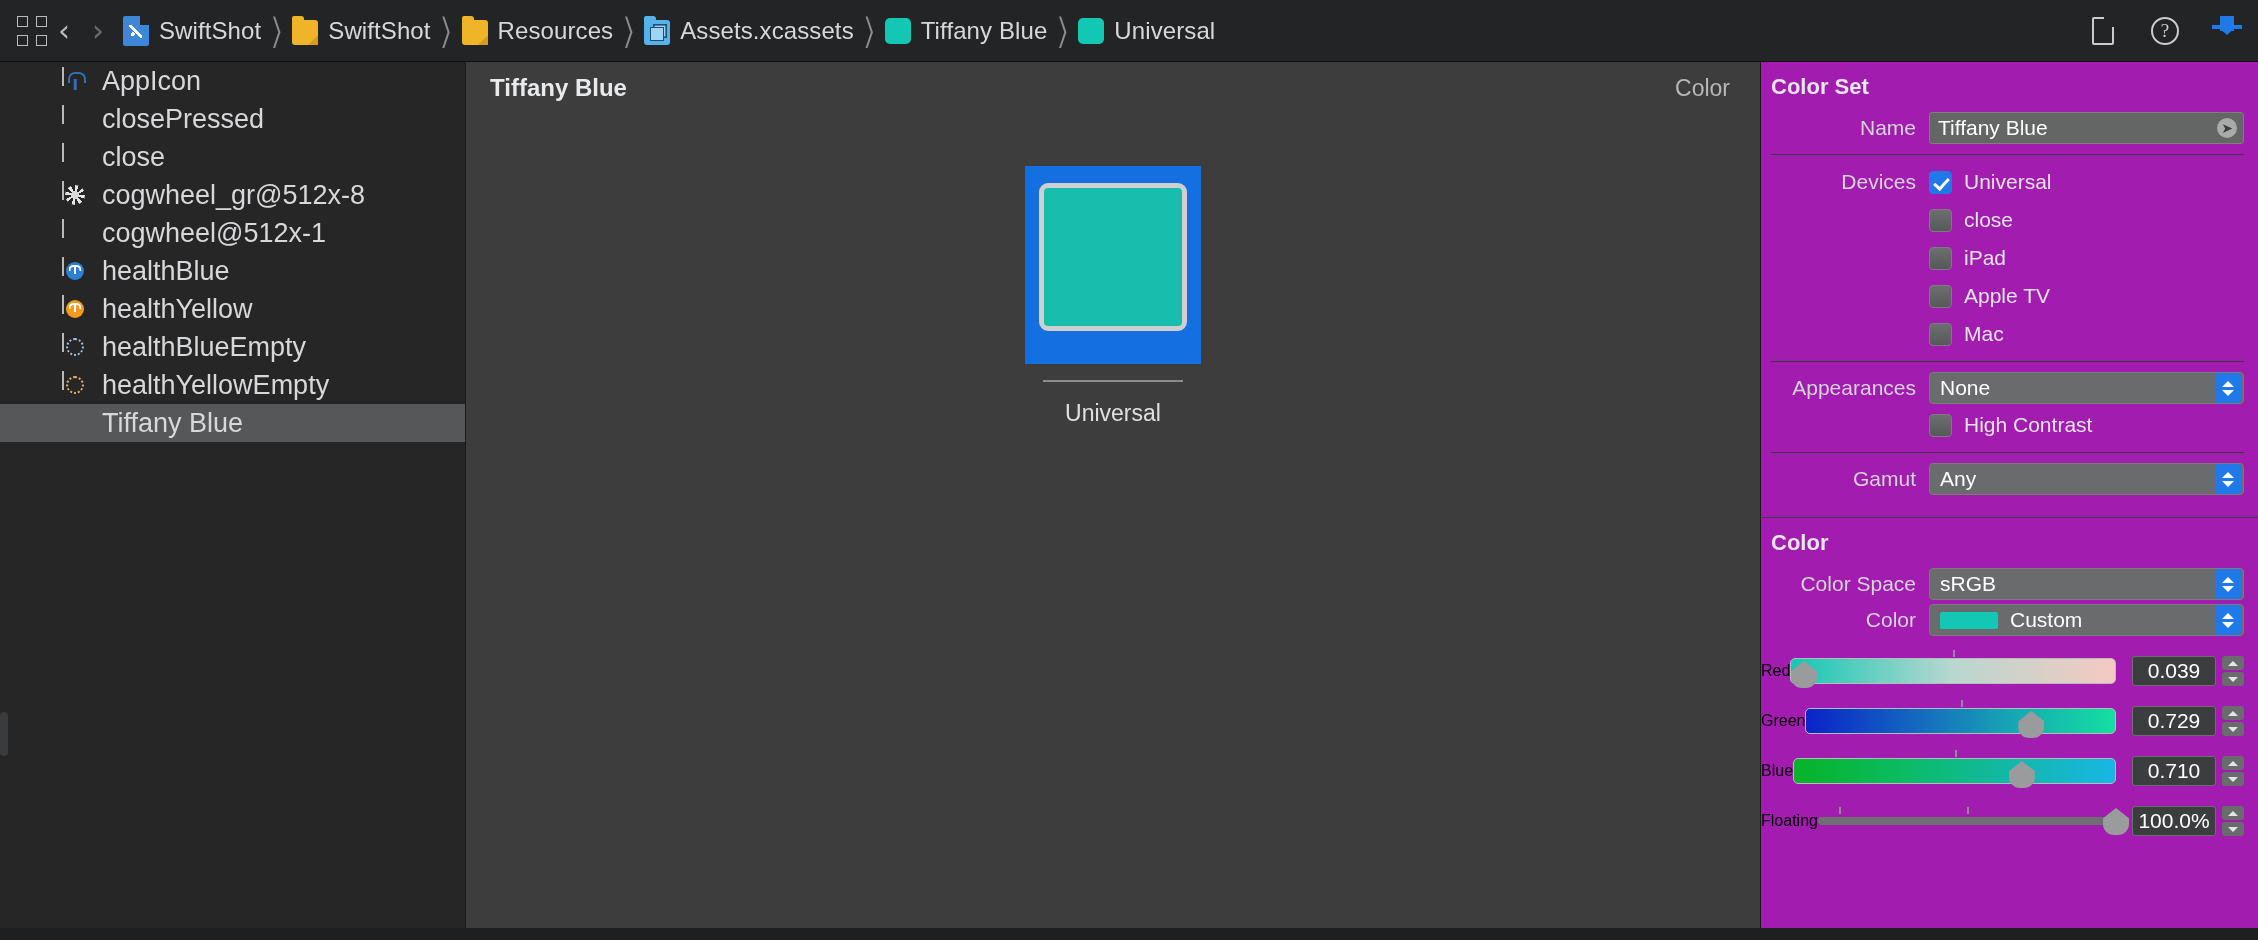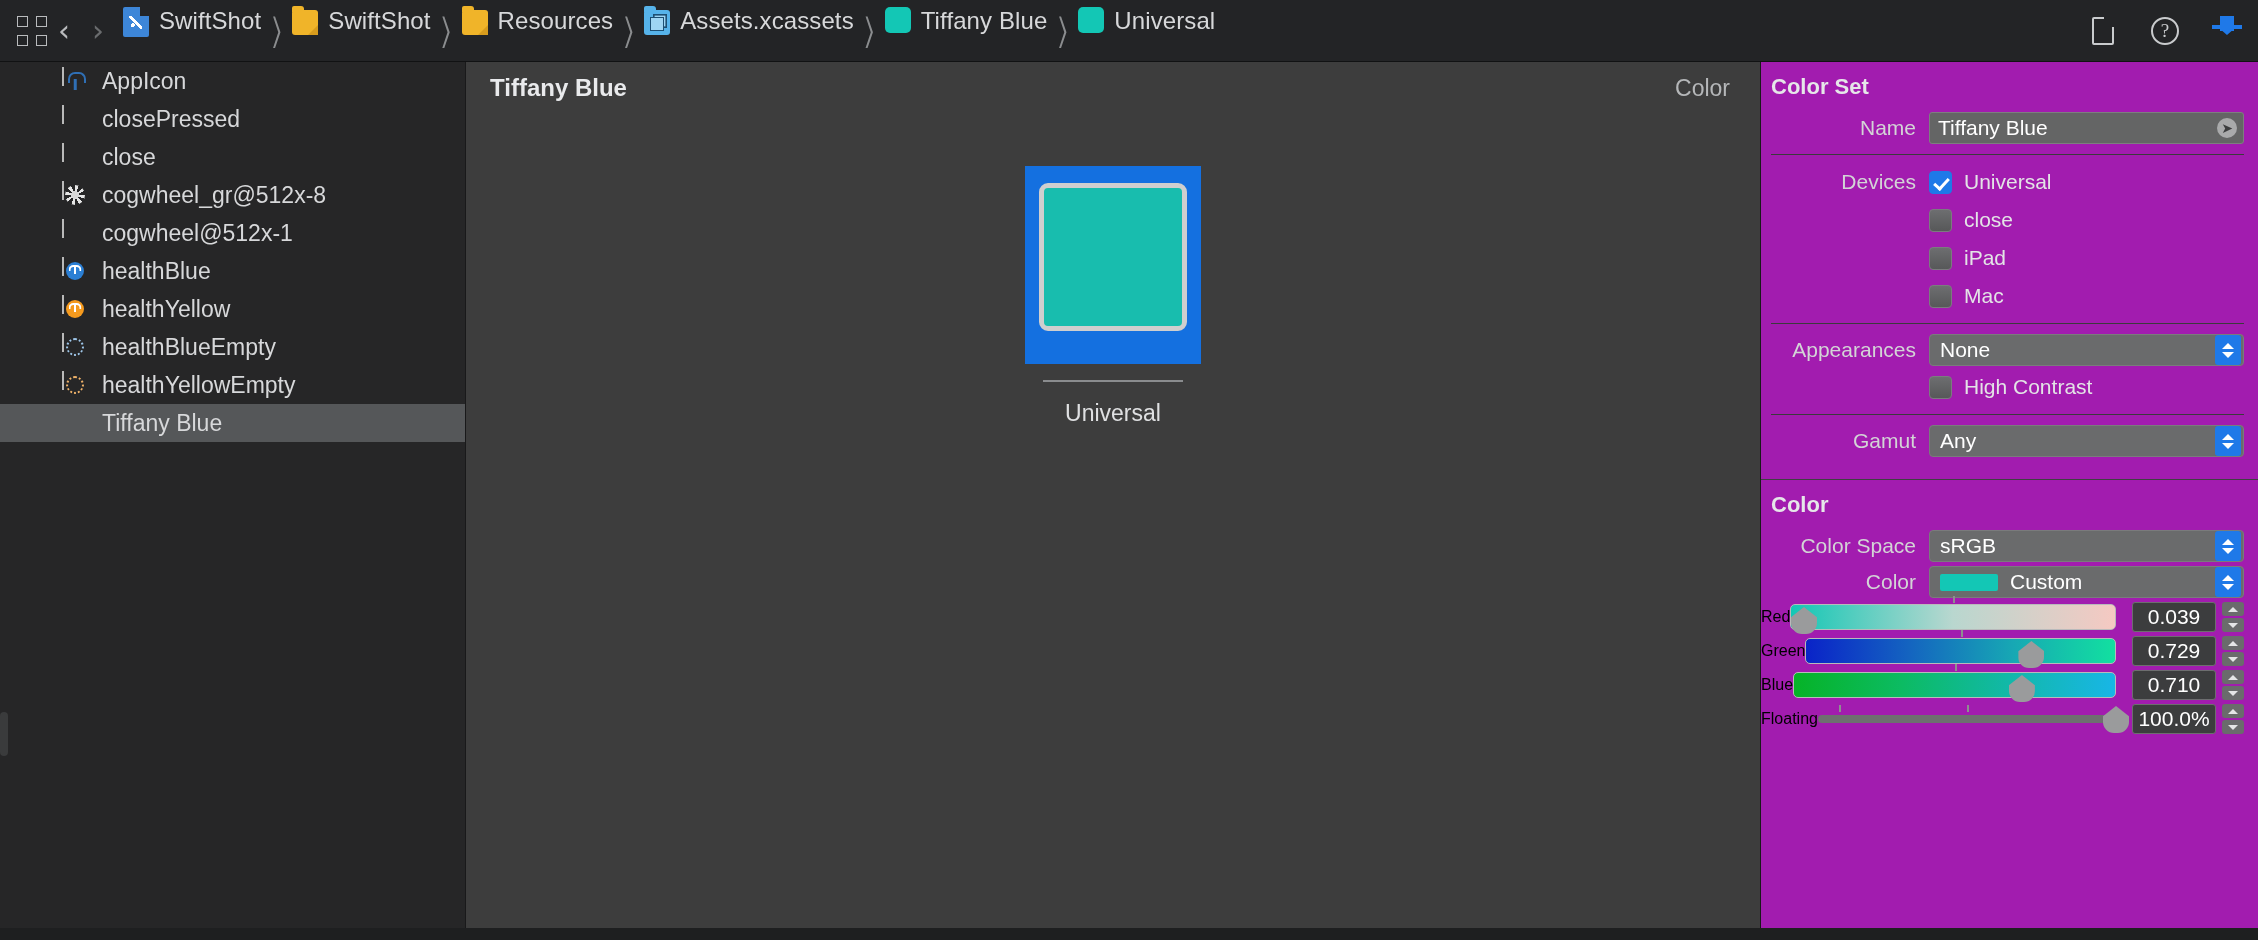--- a/index.html
+++ b/index.html
@@ -31,21 +31,21 @@
 
   .navarrow {
     width: 34px; height: 40px; flex: none;
     display: flex; align-items: center; justify-content: center;
     font-size: 30px; line-height: 1; color: #b9bbbd;
     font-family: "DejaVu Sans", sans-serif;
   }
   .navarrow.disabled { color: #6a6c6e; }
 
   .crumbs { display: flex; align-items: center; margin-left: 6px; }
-  .crumb { display: flex; height: 48px; padding: 0 2px; }
+  .crumb { display: flex; align-items: center; height: 48px; padding: 0 2px; }
   .crumb .label {
     color: #d7d8da; font-size: 24px; margin-left: 10px; white-space: nowrap;
     letter-spacing: .1px;
   }
   .sep {
     color: #8b8d8f; font-size: 27px; margin: 0 9px; font-family: "DejaVu Sans", sans-serif;
     transform: scaleY(1.35);
   }
 
   .ic { width: 26px; height: 30px; flex: none; position: relative; }
@@ -164,21 +164,21 @@
   .appicon-glyph::before{
     content:""; position:absolute; left:1px; top:0; width:14px; height:9px;
     border: 2.5px solid #2f6fb5; border-bottom: none; border-radius: 7px 7px 0 0;
   }
   .appicon-glyph::after{
     content:""; position:absolute; left:50%; top:7px; width:2.5px; height:11px;
     background:#2f6fb5; transform: translateX(-50%);
   }
   .swatch-thumb { width: 26px; height: 26px; border-radius: 5px; }
   .asset-row .name {
-    color: #d7d8da; font-size: 23px; white-space: nowrap;
+    color: #d7d8da; font-size: 27px; white-space: nowrap;
   }
 
   
   .side-nub {
     position: absolute; left: 0; top: 650px; width: 8px; height: 44px;
     background: #3a3b3c; border-radius: 4px;
   }
 
   
   .canvas {
@@ -278,21 +278,21 @@
   .chev { width: 0; height: 0; border-left: 6px solid transparent; border-right: 6px solid transparent; }
   .chev.up { border-bottom: 6px solid #fff; }
   .chev.down { border-top: 6px solid #fff; }
 
   .color-chip { width: 58px; height: 17px; border-radius: 2px; margin-right: 12px; flex: none; }
 
   .divider { height: 1px; background: #3a3b3c; margin: 8px 14px 8px 10px; }
   .section-gap { height: 14px; }
   .thick-sep { height: 1px; background: #3f4041; margin: 6px 0 0 0; }
 
-  .slider-row { display: flex; align-items: center; min-height: 34px; padding-right: 14px; }
+  .slider-row { display: flex; align-items: center; min-height: 34px; padding-right: 14px; margin-top: 16px; }
   .slider-track {
     height: 26px; border-radius: 5px; position: relative; flex: 1;
     border: 1px solid #b9babb;
   }
   .slider-track.plain {
     height: 8px; background: #6e6f70; border: none; border-radius: 4px;
   }
   .slider-knob {
     position: absolute; top: 2px; width: 26px; height: 27px;
     background: #9a9b9c; border-radius: 4px 4px 11px 11px;
@@ -539,20 +539,29 @@
             <span class="checkbox"></span>
             <span class="ctext">iPad</span>
           </span>
         </span>
       </div>
       <div class="row">
         <span class="lbl"></span>
         <span class="ctl">
           <span class="checkrow">
             <span class="checkbox"></span>
+            <span class="ctext">Apple TV</span>
+          </span>
+        </span>
+      </div>
+      <div class="row">
+        <span class="lbl"></span>
+        <span class="ctl">
+          <span class="checkrow">
+            <span class="checkbox"></span>
             <span class="ctext">Mac</span>
           </span>
         </span>
       </div>
 
       <div class="divider"></div>
 
       <div class="row">
         <span class="lbl">Appearances</span>
         <span class="ctl">

